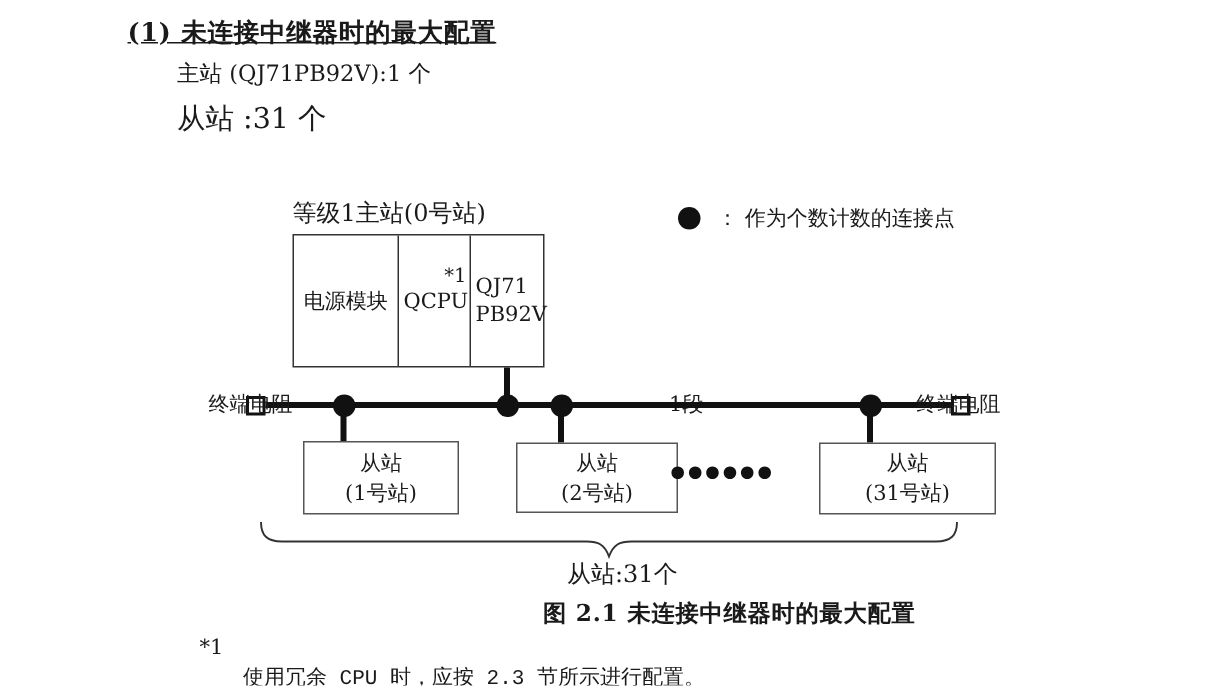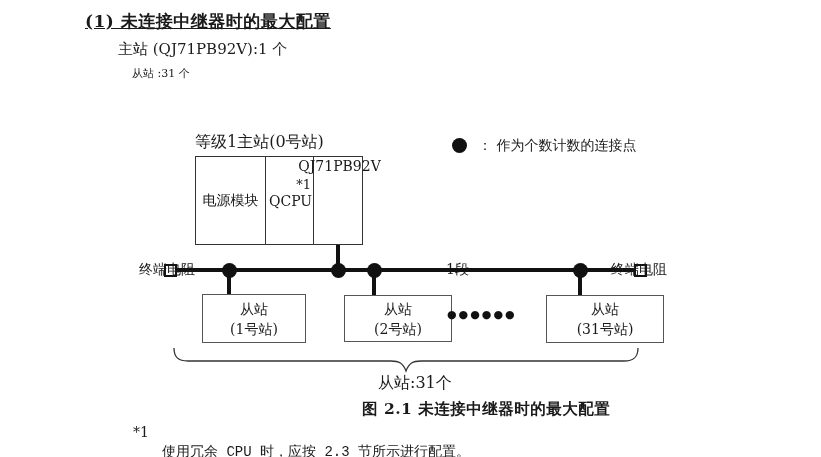--- a/index.html
+++ b/index.html
@@ -7,34 +7,34 @@
   body {
     width:821px; height:457px; position:relative; overflow:hidden;
     font-family:"DejaVu Serif","Liberation Serif",serif;
     color:#1a1a1a;
   }
   .abs { position:absolute; }
 
   
   .heading { left:85px; top:10px; font-size:17px; font-weight:bold; letter-spacing:0.5px;text-decoration:underline; }
   .hline1  { left:118px; top:40px; font-size:15px; }
-  .hline2  { left:132px; top:66px; font-size:11px;text-align:center; }
+  .hline2  { left:118px; top:66px; font-size:19px;text-align:center; }
 
   
   .master-label { left:195px; top:132px; font-size:16px; }
   .master-box {
     left:195px; top:156px; width:168px; height:89px;
     border:1px solid #333; display:flex; background:#fff;
   }
   .cell { border-right:1px solid #333; display:flex; align-items:center; justify-content:center;
           font-size:14px; position:relative; }
   .cell:last-child { border-right:none; }
   .cell-power { width:70px; }
   .cell-cpu   { width:48px; justify-content:flex-start; padding-left:3px; }
-  .cell-pb    { width:48px; align-items:flex-start; padding-left:3px; line-height:19px; }
+  .cell-pb    { width:48px; flex-direction:column; align-items:flex-start; padding-left:3px; line-height:19px; }
   .note-ref { position:absolute; top:20px; right:2px; font-size:13px; }
 
   
   .legend-dot { left:452px; top:138px; width:15px; height:15px; border-radius:50%; background:#111; }
   .legend-text { left:478px; top:137px; font-size:14px; }
 
   
   .segment-label { left:446px; top:241px; font-size:14px;margin-top:20px; }
   .bus  { left:170px; top:268px; width:471px; height:4px; background:#111; }
   .stub { width:4px; background:#111; }

